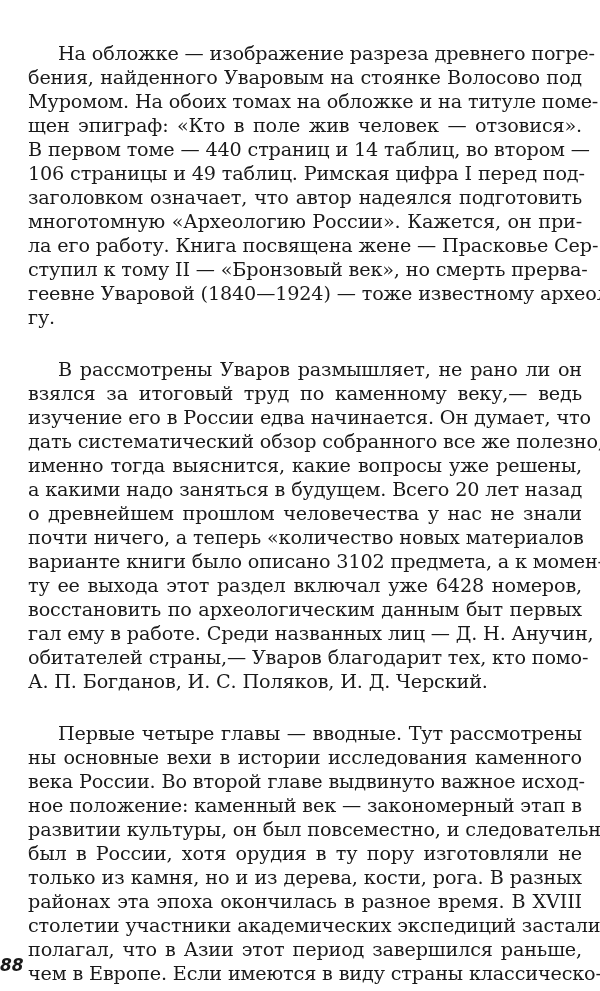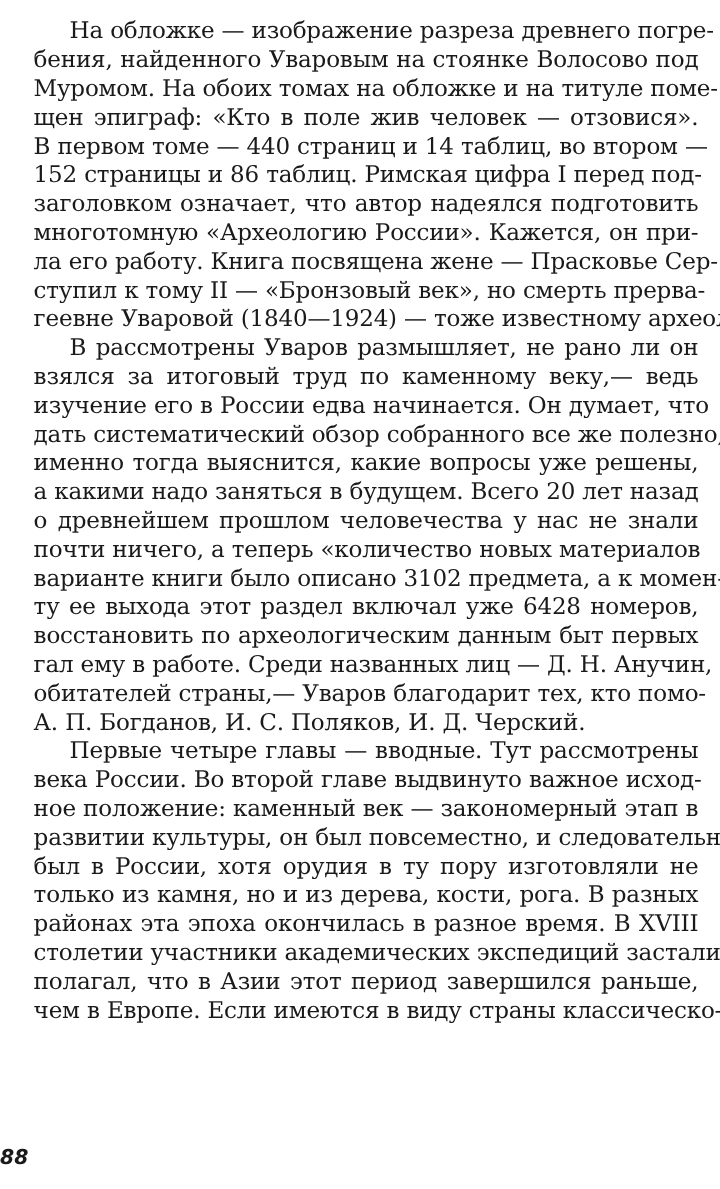--- a/index.html
+++ b/index.html
@@ -7,63 +7,65 @@
   .page {
     position: absolute; left: 28px; top: 14px; width: 554px;
     font-family: "DejaVu Serif", "Liberation Serif", serif;
     font-size: 19.2px; line-height: 24px; color: #1a1a1a;
     letter-spacing: -0.15px;
   }
   .line {
     display: block; white-space: nowrap; height: 24px;
     text-align: justify; text-align-last: justify;
   }
-  .line.indent { padding-left: 30px; }
+  .line.indent { padding-left: 30px; margin-top: 28px; }
   .line.last { text-align-last: left; }
   .page-number {
     position: absolute; left: 0; width: 600px; top: 955px; text-align: left;
     font-family: "DejaVu Sans", "Liberation Sans", sans-serif;
     font-weight: bold; font-style: italic; font-size: 17px; color: #1a1a1a;
   }
 </style>
 </head>
 <body>
 
 <div class="page">
   <div>
     <span class="line indent">На обложке — изображение разреза древнего погре-</span>
     <span class="line">бения, найденного Уваровым на стоянке Волосово под</span>
     <span class="line">Муромом. На обоих томах на обложке и на титуле поме-</span>
     <span class="line">щен эпиграф: «Кто в поле жив человек — отзовися».</span>
     <span class="line">В первом томе — 440 страниц и 14 таблиц, во втором —</span>
-    <span class="line">152 страницы и 86 таблиц. Римская цифра I перед под-</span>
+    <span class="line">106 страницы и 49 таблиц. Римская цифра I перед под-</span>
     <span class="line">заголовком означает, что автор надеялся подготовить</span>
     <span class="line">многотомную «Археологию России». Кажется, он при-</span>
     <span class="line">ла его работу. Книга посвящена жене — Прасковье Сер-</span>
     <span class="line">ступил к тому II — «Бронзовый век», но смерть прерва-</span>
     <span class="line">геевне Уваровой (1840—1924) — тоже известному археоло-</span>
+    <span class="line last">гу.</span>
   </div>
   <div>
     <span class="line indent">В рассмотрены Уваров размышляет, не рано ли он</span>
     <span class="line">взялся за итоговый труд по каменному веку,— ведь</span>
     <span class="line">изучение его в России едва начинается. Он думает, что</span>
     <span class="line">дать систематический обзор собранного все же полезно,—</span>
     <span class="line">именно тогда выяснится, какие вопросы уже решены,</span>
     <span class="line">а какими надо заняться в будущем. Всего 20 лет назад</span>
     <span class="line">о древнейшем прошлом человечества у нас не знали</span>
     <span class="line">почти ничего, а теперь «количество новых материалов</span>
     <span class="line">варианте книги было описано 3102 предмета, а к момен-</span>
     <span class="line">ту ее выхода этот раздел включал уже 6428 номеров,</span>
     <span class="line">восстановить по археологическим данным быт первых</span>
     <span class="line">гал ему в работе. Среди названных лиц — Д. Н. Анучин,</span>
     <span class="line">обитателей страны,— Уваров благодарит тех, кто помо-</span>
     <span class="line last">А. П. Богданов, И. С. Поляков, И. Д. Черский.</span>
   </div>
   <div>
     <span class="line indent">Первые четыре главы — вводные. Тут рассмотрены</span>
+    <span class="line">ны основные вехи в истории исследования каменного</span>
     <span class="line">века России. Во второй главе выдвинуто важное исход-</span>
     <span class="line">ное положение: каменный век — закономерный этап в</span>
     <span class="line">развитии культуры, он был повсеместно, и следовательно,</span>
     <span class="line">был в России, хотя орудия в ту пору изготовляли не</span>
     <span class="line">только из камня, но и из дерева, кости, рога. В разных</span>
     <span class="line">районах эта эпоха окончилась в разное время. В XVIII</span>
     <span class="line">столетии участники академических экспедиций застали</span>
     <span class="line">полагал, что в Азии этот период завершился раньше,</span>
     <span class="line">чем в Европе. Если имеются в виду страны классическо-</span>
 

